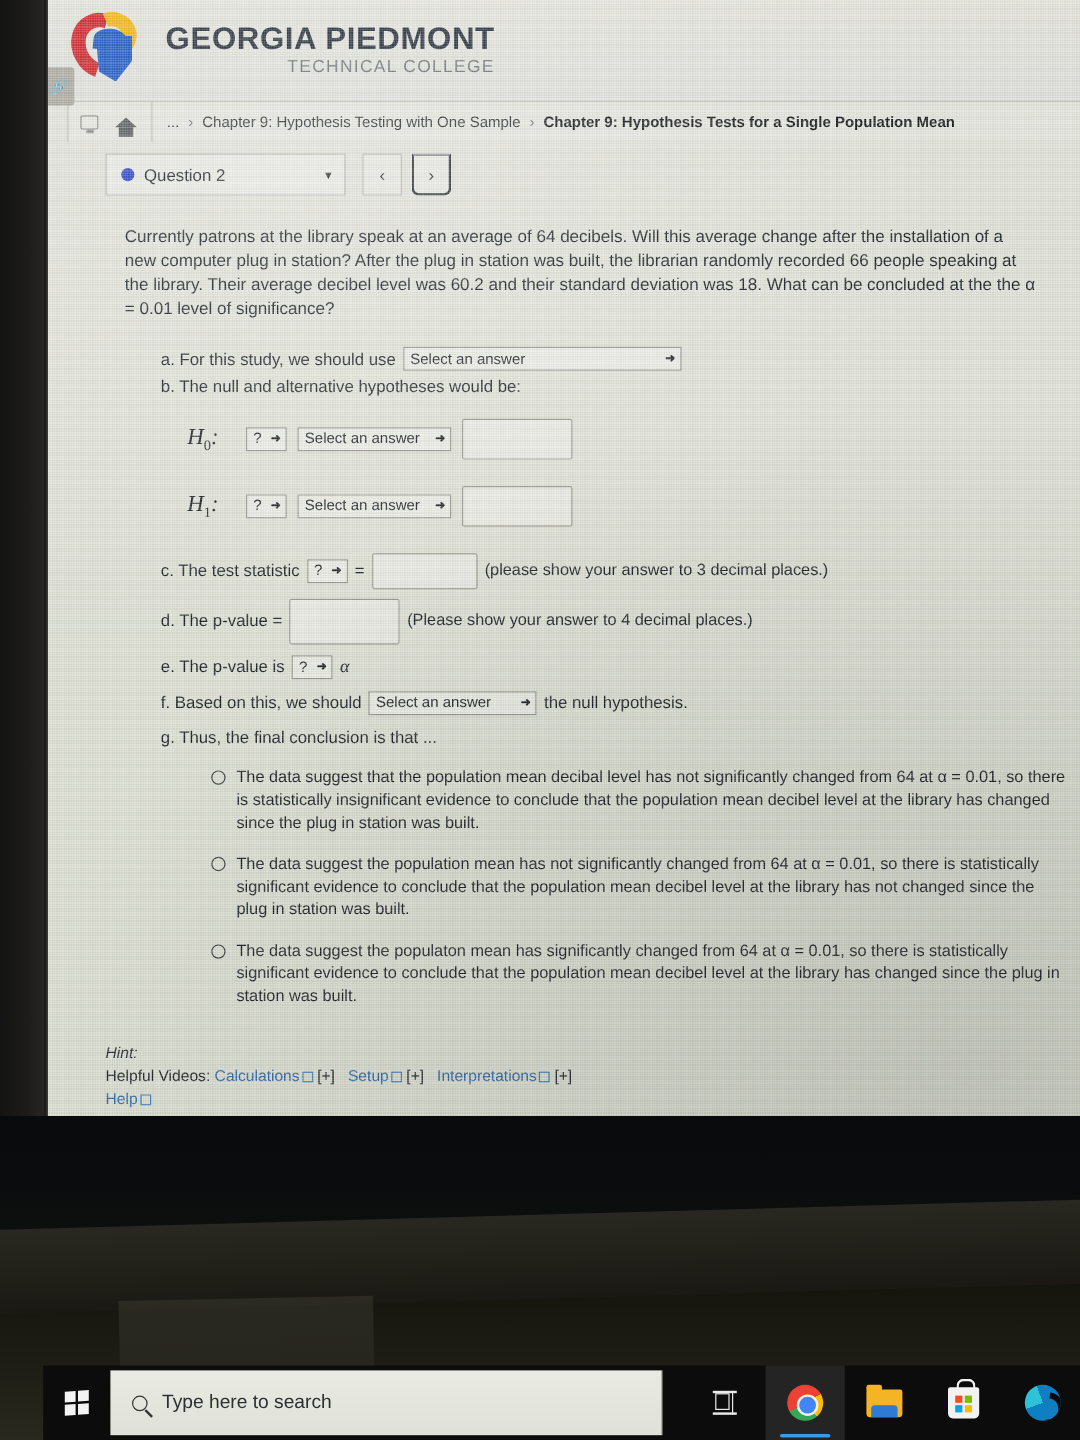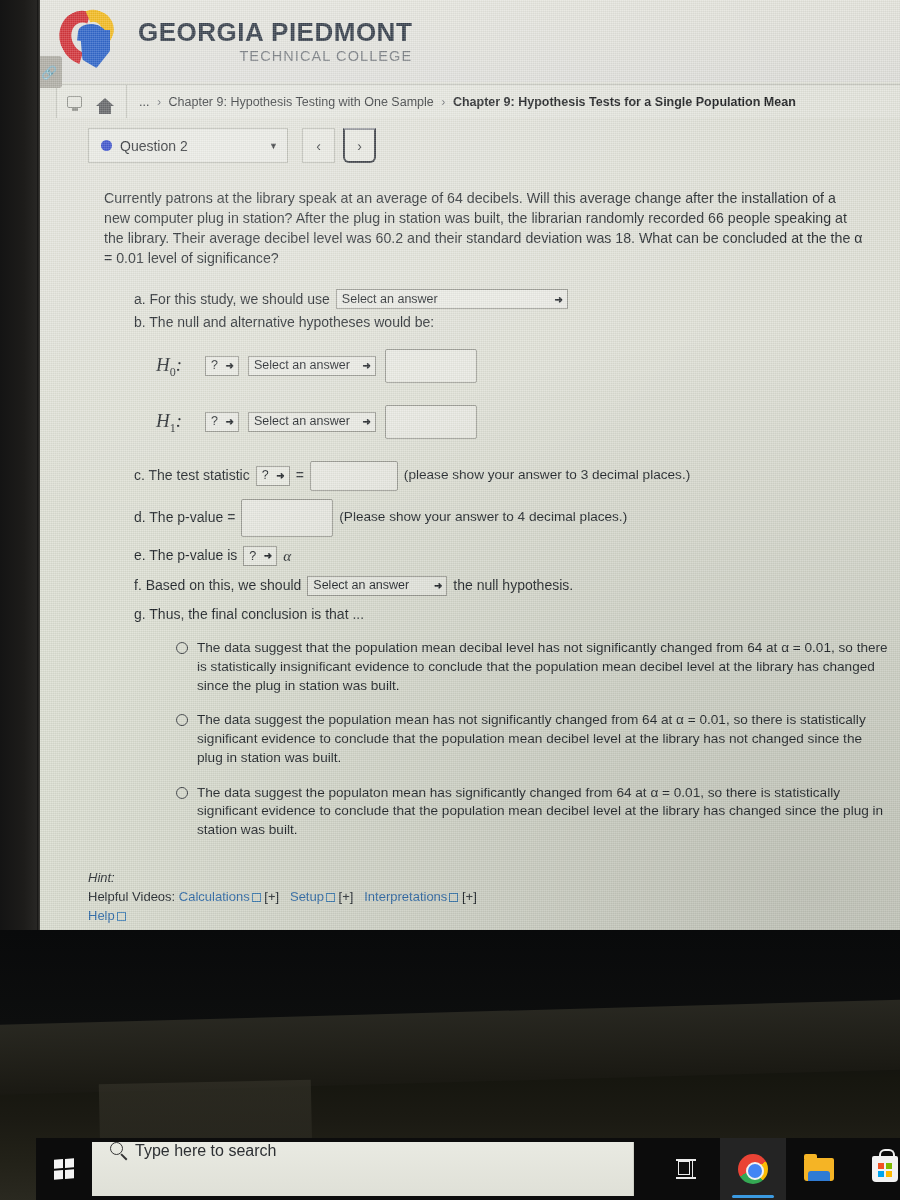--- a/index.html
+++ b/index.html
@@ -315,23 +315,23 @@
     flex: 0 0 auto;
   }
   .win-logo {
     width: 20px; height: 20px;
     display:grid; grid-template-columns: 1fr 1fr; grid-template-rows: 1fr 1fr;
     gap: 2.4px;
     transform: skewY(-4deg);
   }
   .win-logo i { background:#f4f4f4; display:block; }
   .searchbox {
-    width: 542px; height: 54px;
+    width: 460px; height: 54px;
     background: linear-gradient(180deg,#e9eae2,#dfe0d7);
-    display:flex; gap: 12px;
+    display:flex; align-items:center; gap: 12px;
     padding-left: 18px;
     flex: 0 0 auto;
     border-right: 1px solid #cfd0c6;
   }
   .mag {
     width: 13px; height: 13px; border: 1.8px solid #343434; border-radius: 50%;
     position: relative; flex:0 0 auto;
   }
   .mag:after {
     content:""; position:absolute; right:-6px; bottom:-4px;

